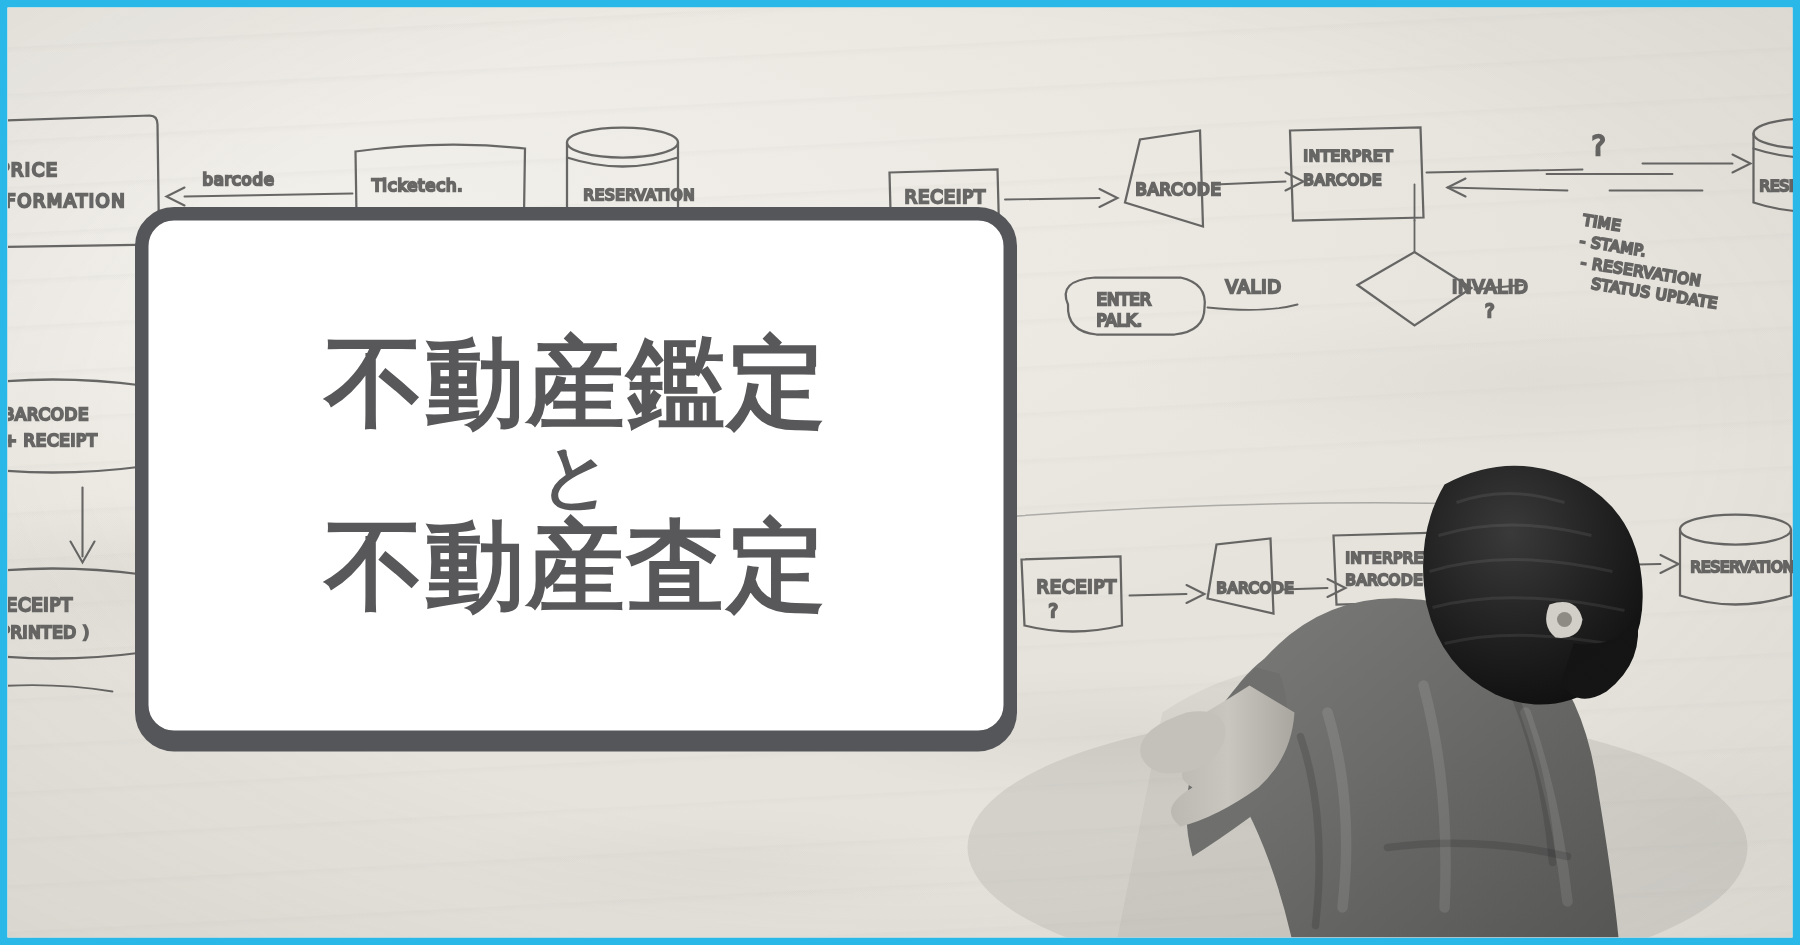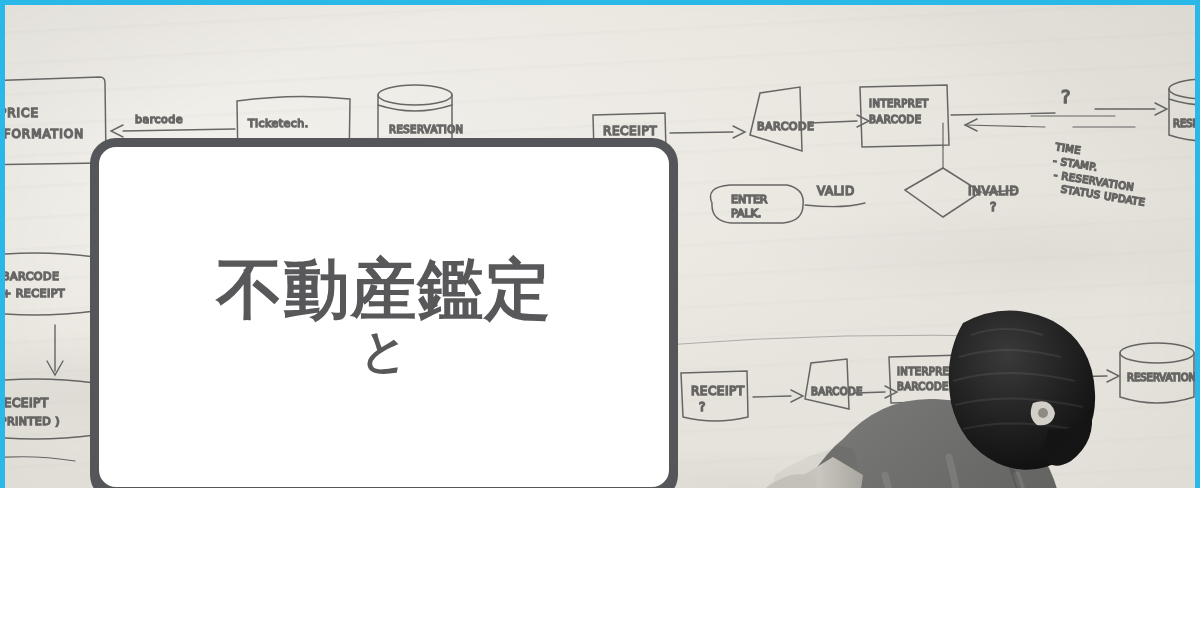--- a/index.html
+++ b/index.html
@@ -6,21 +6,21 @@
   html, body {
     width: 1200px; height: 630px;
     overflow: hidden;
     font-family: "Liberation Sans", "DejaVu Sans", sans-serif;
     background: #ffffff;
   }
 
   
   #ogp-card {
     position: relative;
-    width: 1200px; height: 488px;
+    width: 1200px; height: 630px;
     background: #2ab8e8;
     overflow: hidden;
   }
 
   
   .photo {
     position: absolute;
     left: 5px; top: 5px;
     width: 1190px; height: 620px;
     background:
@@ -324,15 +324,16 @@
     <div class="vignette"></div>
   </div>
 
   <div class="subtitle-bar">
     <span class="subtitle-text">同じじゃないの？違うんです</span>
   </div>
 
   <div class="title-card">
     <div class="title-line">不動産鑑定</div>
     <div class="title-conj">と</div>
+    <div class="title-line">不動産査定</div>
   </div>
 
 </div>
 
 </body></html>

